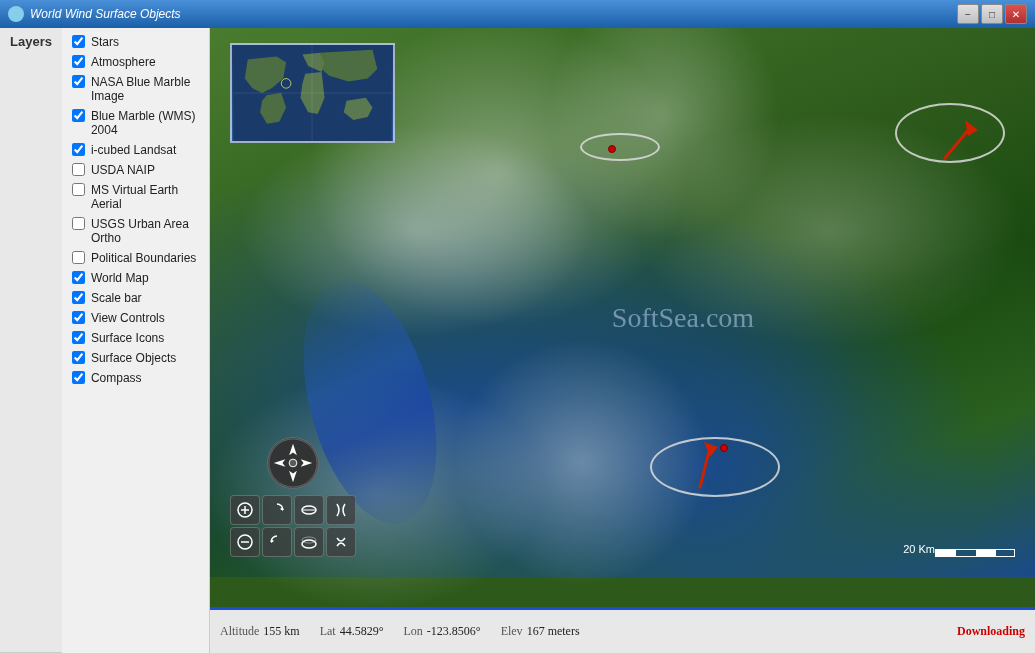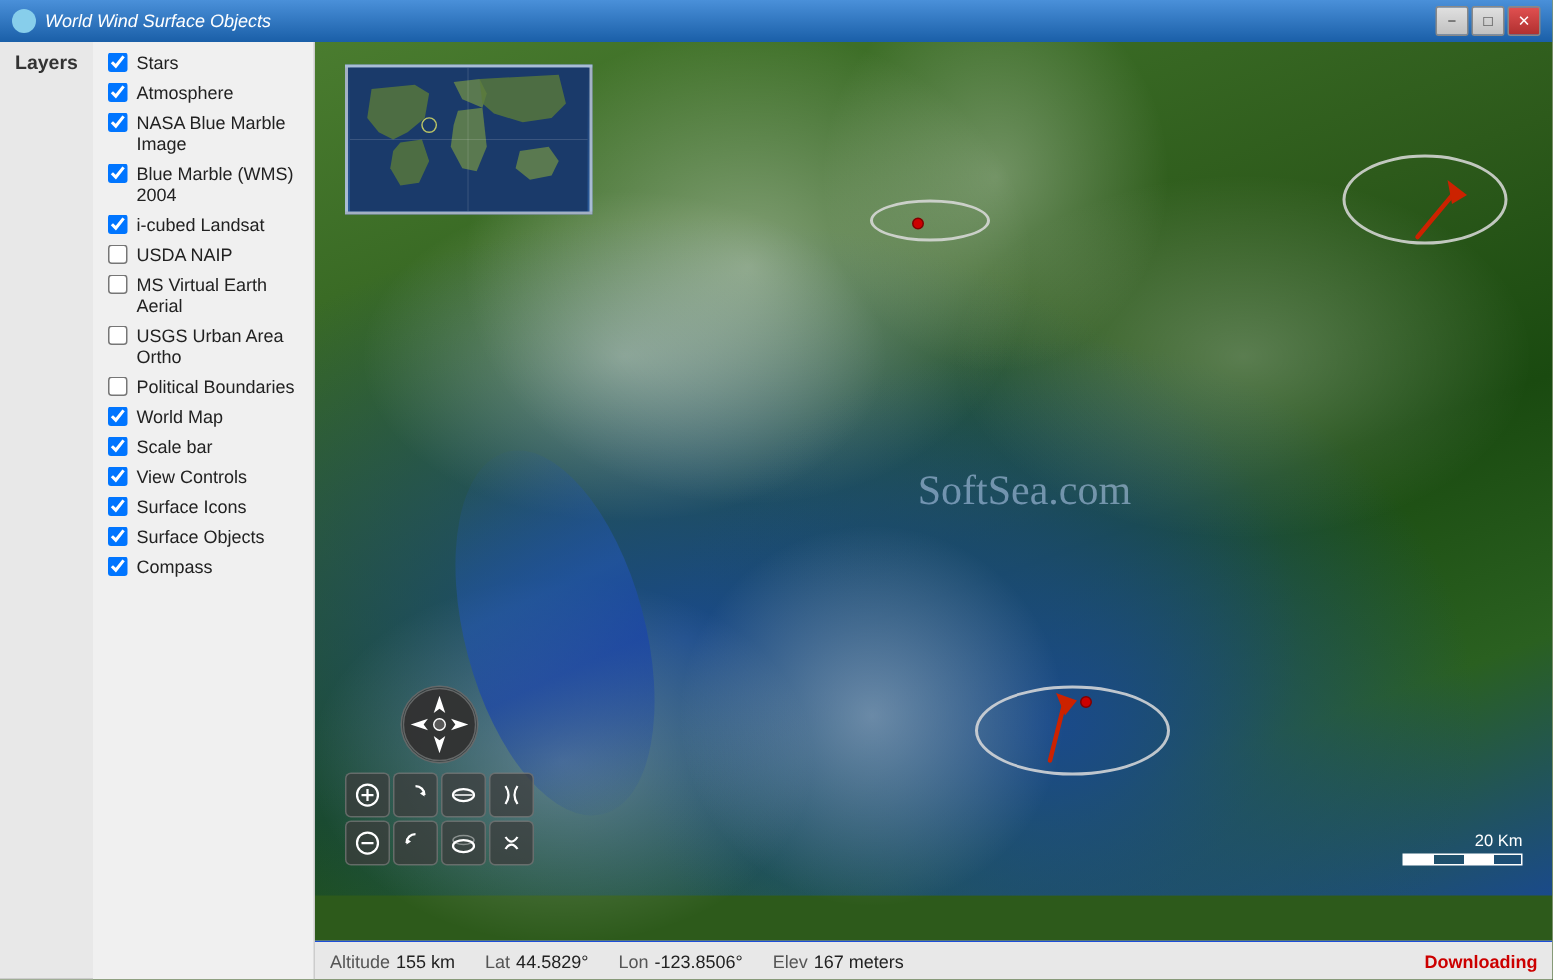--- a/index.html
+++ b/index.html
@@ -223,40 +223,40 @@
       color: white;
       font-size: 18px;
     }
 
     
     .scale-bar {
       position: absolute;
       bottom: 50px;
       right: 20px;
       display: flex;
-      flex-direction: column;
       align-items: flex-end;
     }
     .scale-label {
       color: white;
       font-size: 11px;
       margin-bottom: 2px;
     }
 
     
     .status-bar {
-      height: 26px;
+      height: 46px;
       background: #e8e8e8;
-      border-top: 1px solid #1d4ed8;
+      border-top: 3px solid #1d4ed8;
       display: flex;
       align-items: center;
       padding: 0 10px;
       font-size: 12px;
       color: #333;
       flex-shrink: 0;
+      font-family: Liberation Serif, serif;
     }
     .status-item {
       margin-right: 20px;
       display: flex;
       align-items: center;
       gap: 4px;
     }
     .status-label {
       color: #555;
     }

